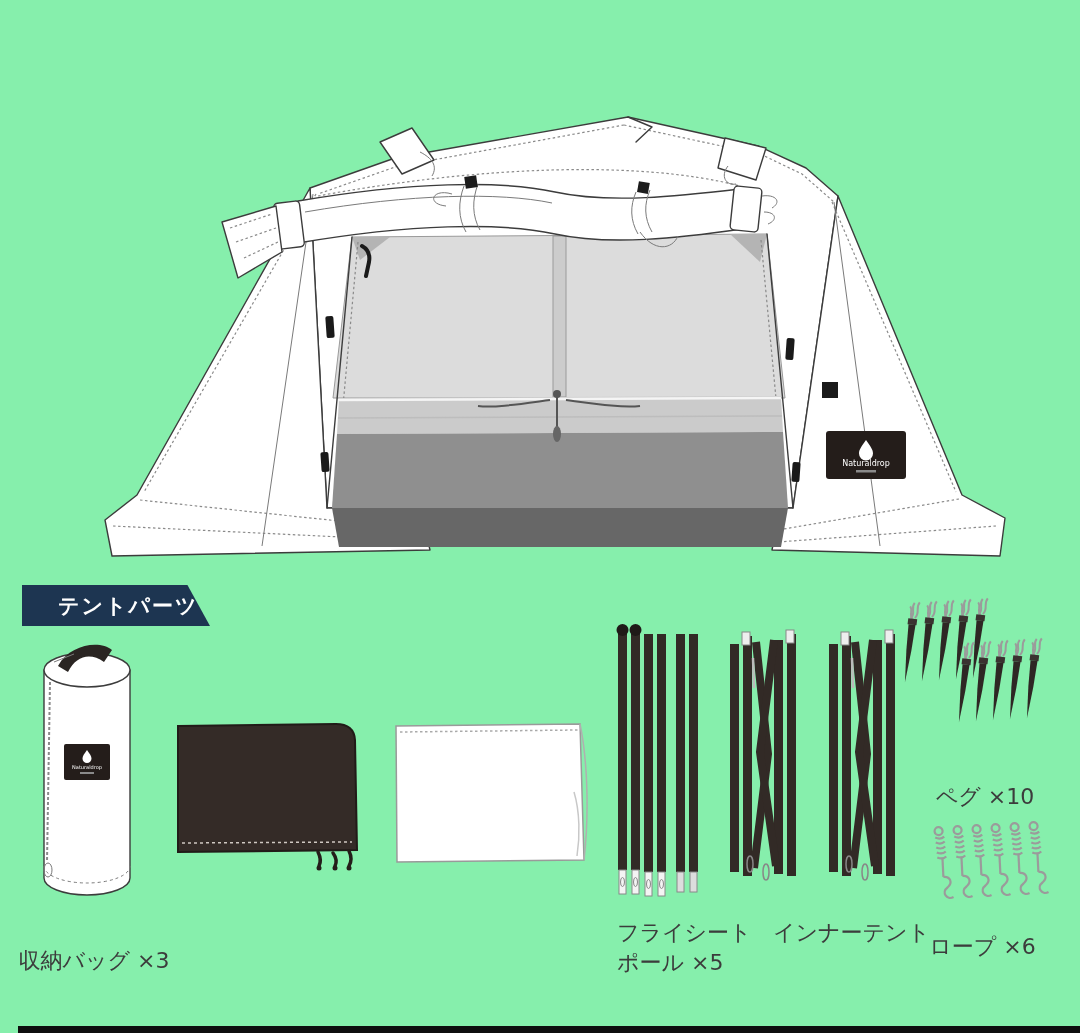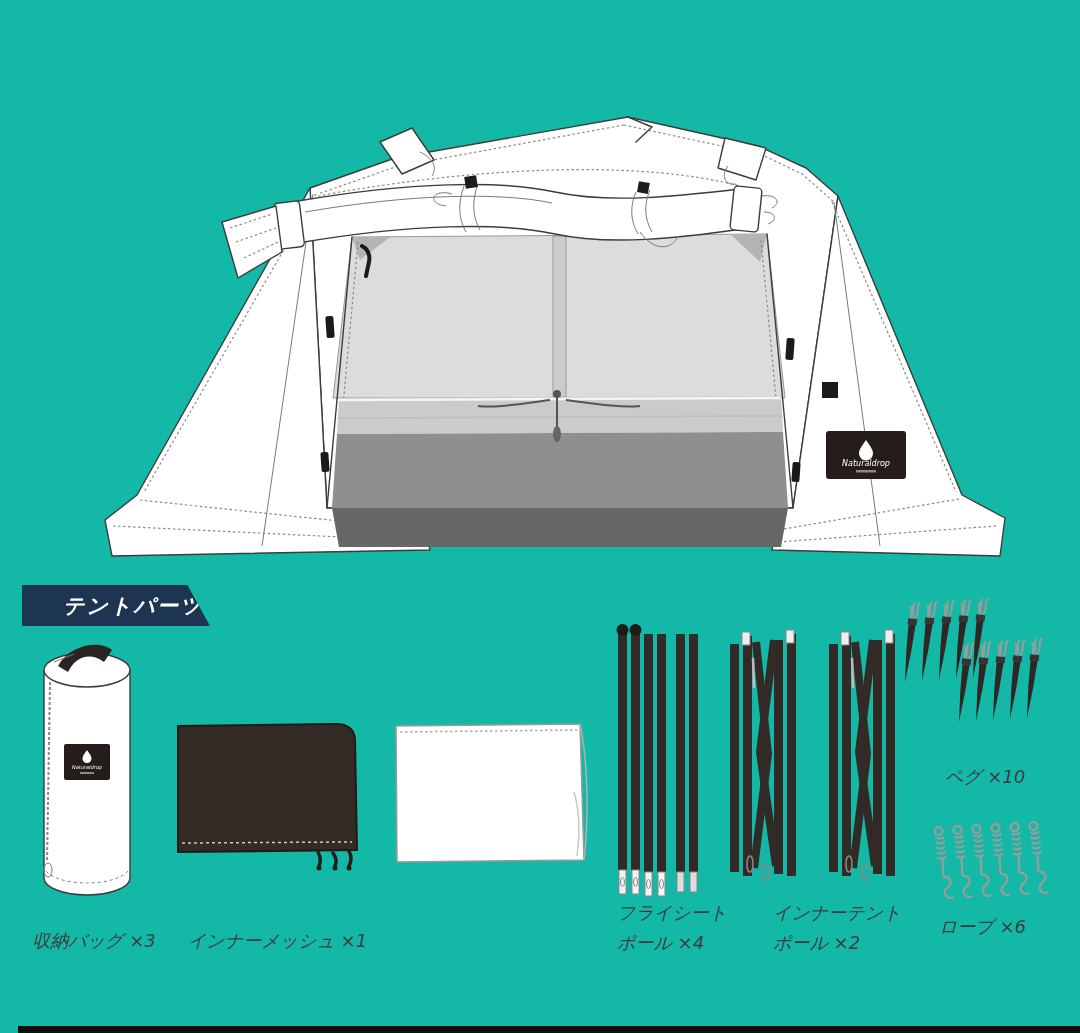--- a/index.html
+++ b/index.html
@@ -1,32 +1,32 @@
 <!DOCTYPE html>
 <html><head>
 <meta charset="utf-8">
 <style>
   html,body{margin:0;padding:0;background:#fff;}
   .screen{
-    position:relative;width:1080px;height:1033px;background:#14b8a6;overflow:hidden;
-    font-family:"DejaVu Sans","Liberation Sans",sans-serif;color:#3b3b3b;font-style:italic;
+    position:relative;width:1080px;height:1033px;background:#86efac;overflow:hidden;
+    font-family:"DejaVu Sans","Liberation Sans",sans-serif;color:#3b3b3b;
   }
   .abs{position:absolute;}
   .part-label{
-    position:absolute;font-size:18px;font-weight:500;color:#3c3c3c;
-    letter-spacing:0px;line-height:30px;white-space:nowrap;
+    position:absolute;font-size:22px;font-weight:500;color:#3c3c3c;
+    letter-spacing:0px;line-height:30px;white-space:nowrap;margin-top:20px;
   }
   .center{text-align:center;}
   .banner{
     position:absolute;left:22px;top:585px;width:188px;height:41px;
     background:#1d3551;color:#fff;
     clip-path:polygon(0 0,88% 0,100% 100%,0 100%);
     display:flex;align-items:center;
   }
-  .banner span{font-size:21px;font-weight:bold;letter-spacing:2px;padding-left:16px;margin-left:25px;}
+  .banner span{font-size:21px;font-weight:bold;letter-spacing:2px;padding-left:36px;}
   .bottom-bar{
     position:absolute;left:18px;top:1026px;width:1062px;height:7px;background:#0e0e0e;
   }
   svg{display:block;}
   .ln{stroke:#3c3c3c;fill:none;stroke-width:1.4;stroke-linejoin:round;stroke-linecap:round;}
   .ln-thin{stroke:#7a7a7a;fill:none;stroke-width:1;}
   .stitch{stroke:#8a8a8a;fill:none;stroke-width:1.2;stroke-dasharray:2.5 2.5;}
   .white{fill:#ffffff;}
 </style>
 </head>
@@ -242,26 +242,24 @@
     </defs>
     <use href="#rope" transform="translate(6,6) rotate(-6)"></use>
     <use href="#rope" transform="translate(25,5) rotate(-6)"></use>
     <use href="#rope" transform="translate(44,4) rotate(-6)"></use>
     <use href="#rope" transform="translate(63,3) rotate(-6)"></use>
     <use href="#rope" transform="translate(82,2) rotate(-6)"></use>
     <use href="#rope" transform="translate(101,1) rotate(-6)"></use>
   </svg>
 
   <div class="part-label center" style="left:8px;top:926px;width:172px;">収納バッグ ×3</div>
-  <div class="part-label center" style="left:175px;top:926px;width:205px;">インナーメッシュ ×1</div>
   <div class="part-label" style="left:617px;top:898px;">
     <div>フライシート</div>
-    <div>ポール ×4</div>
+    <div>ポール ×5</div>
   </div>
   <div class="part-label" style="left:773px;top:898px;">
     <div>インナーテント</div>
-    <div>ポール ×2</div>
   </div>
   <div class="part-label center" style="left:915px;top:762px;width:140px;">ペグ ×10</div>
   <div class="part-label center" style="left:910px;top:912px;width:145px;">ロープ ×6</div>
 
   <div class="bottom-bar"></div>
 </div>
 
 </body></html>

